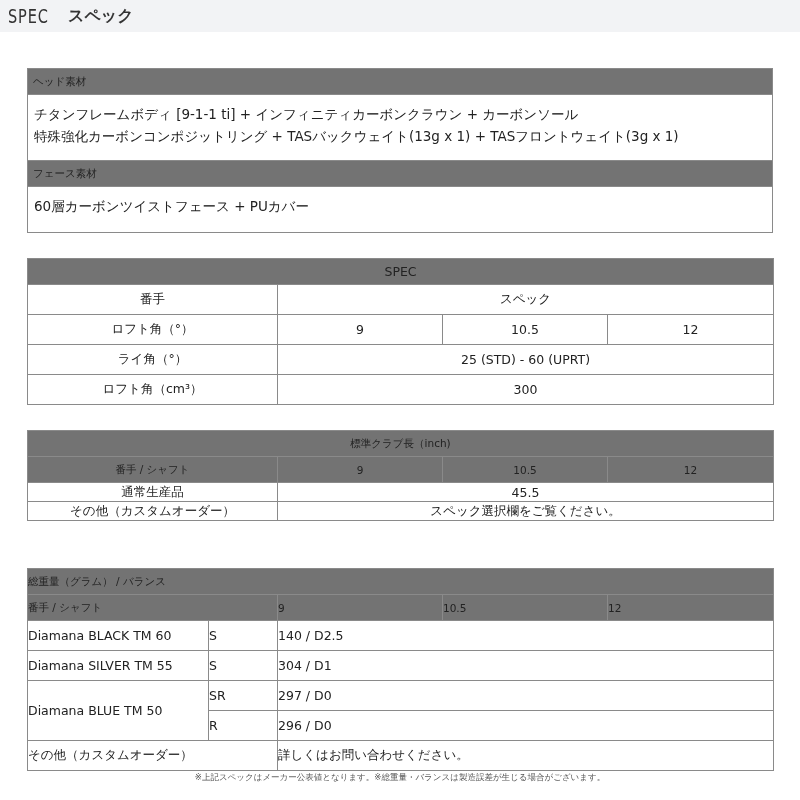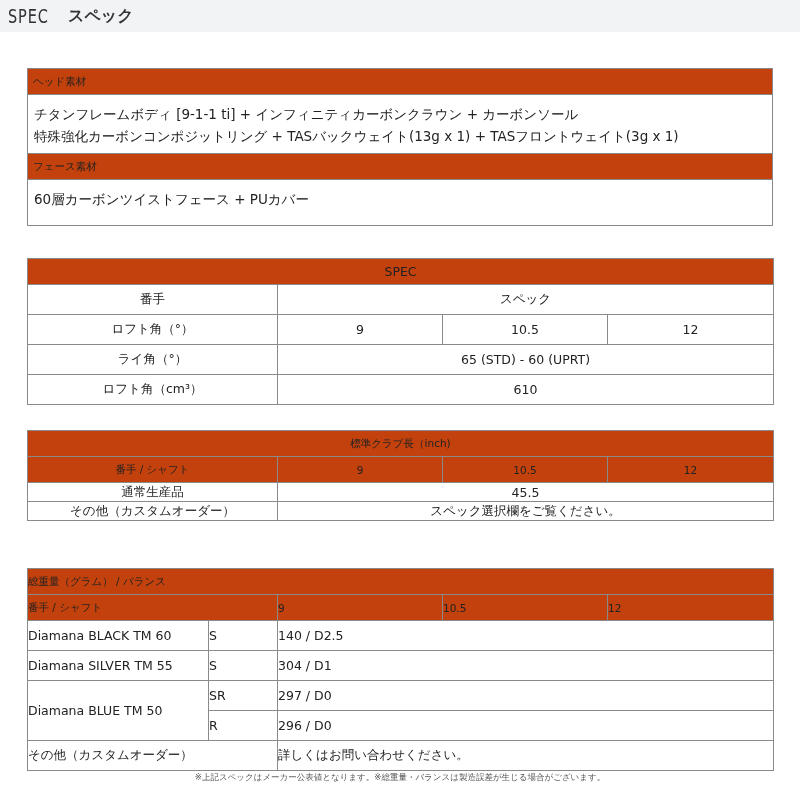--- a/index.html
+++ b/index.html
@@ -8,28 +8,28 @@
 
   .title-bar {
     position: absolute; left: 0; top: 0; width: 800px; height: 32px;
     background: #f2f3f5; display: flex; align-items: center; padding-left: 8px;
   }
   .title-en { font-family: "DejaVu Sans Condensed", "DejaVu Sans", sans-serif; font-size: 19px; letter-spacing: 1px; color: #333; transform: scaleX(0.85); transform-origin: left center; display: inline-block; width: 52px; }
   .title-ja { font-size: 16px; color: #333; margin-left: 8px; font-weight: bold; }
 
   table { position: absolute; left: 27px; width: 746px; border-collapse: collapse; table-layout: fixed; }
   td, th { border: 1px solid #8a8a8a; font-weight: normal; font-size: 12.5px; color: #222; }
-  .hdr { background: #c2410c; font-size: 10.5px; margin-left: 25px; }
+  .hdr { background: #737373; font-size: 10.5px; margin-left: 25px; }
   .c { text-align: center; }
 
   
   #t-material { top: 68px; }
   #t-material .hdr { height: 26px; padding-left: 5px; text-align: left; }
   #t-material .body-cell { padding: 8px 6px 4px 6px; font-size: 13.5px; line-height: 22px; vertical-align: top; }
-  #t-material .row-head-body { height: 59px; }
+  #t-material .row-head-body { height: 66px; }
   #t-material .row-face-body { height: 46px; }
 
   
   #t-spec { top: 258px; }
   #t-spec tr { height: 30px; }
   #t-spec tr.cap { height: 26px; }
   #t-spec td { text-align: center; font-size: 12.5px; }
 
   
   #t-length { top: 430px; }
@@ -92,25 +92,25 @@
     <td colspan="3">スペック</td>
   </tr>
   <tr>
     <td>ロフト角（°）</td>
     <td>9</td>
     <td>10.5</td>
     <td>12</td>
   </tr>
   <tr>
     <td>ライ角（°）</td>
-    <td colspan="3">65 (STD) - 60 (UPRT)</td>
+    <td colspan="3">25 (STD) - 60 (UPRT)</td>
   </tr>
   <tr>
     <td>ロフト角（cm³）</td>
-    <td colspan="3">610</td>
+    <td colspan="3">300</td>
   </tr>
 </tbody>
   </table>
 
 <table id="t-length">
   <colgroup>
       <col style="width:250px">
       <col style="width:165px">
       <col style="width:165px">
       <col style="width:166px">

